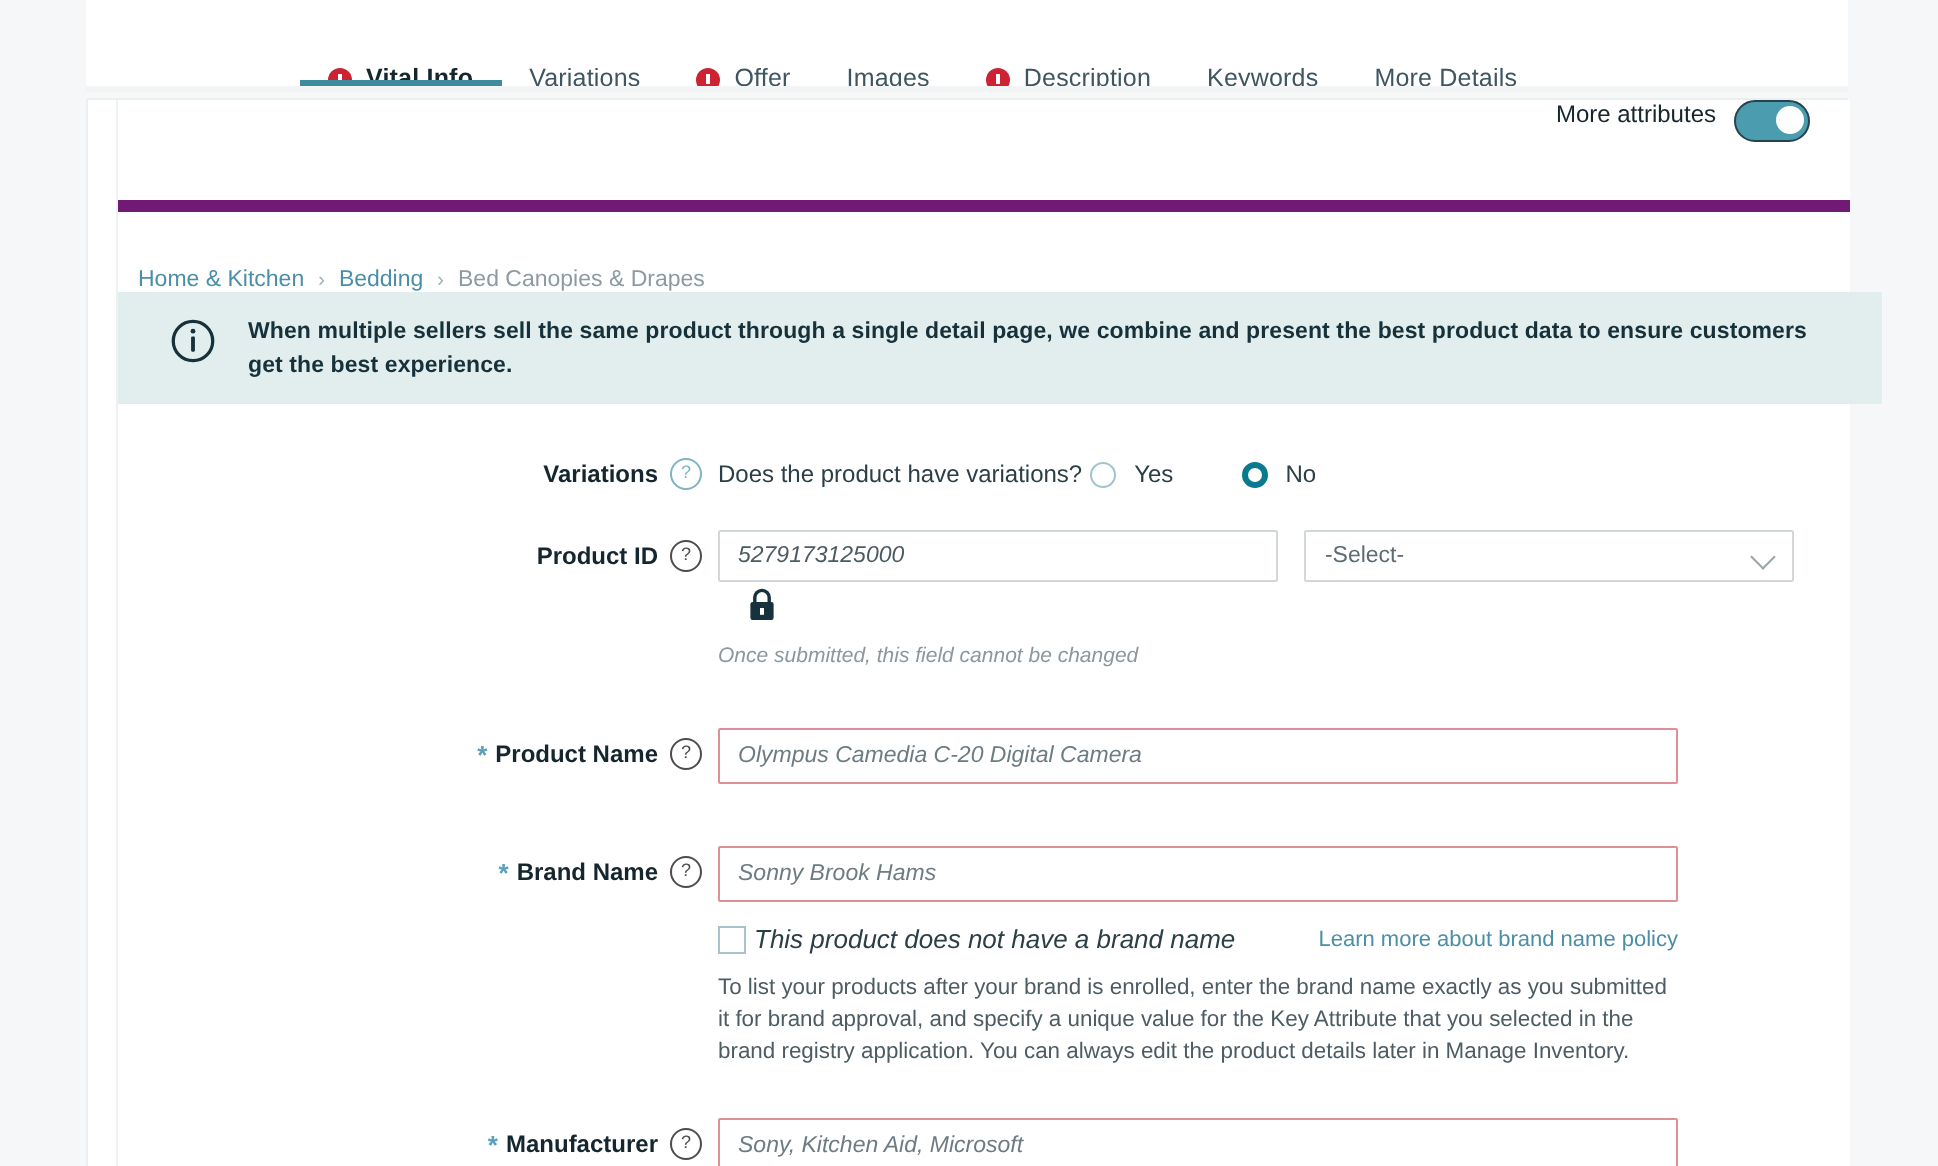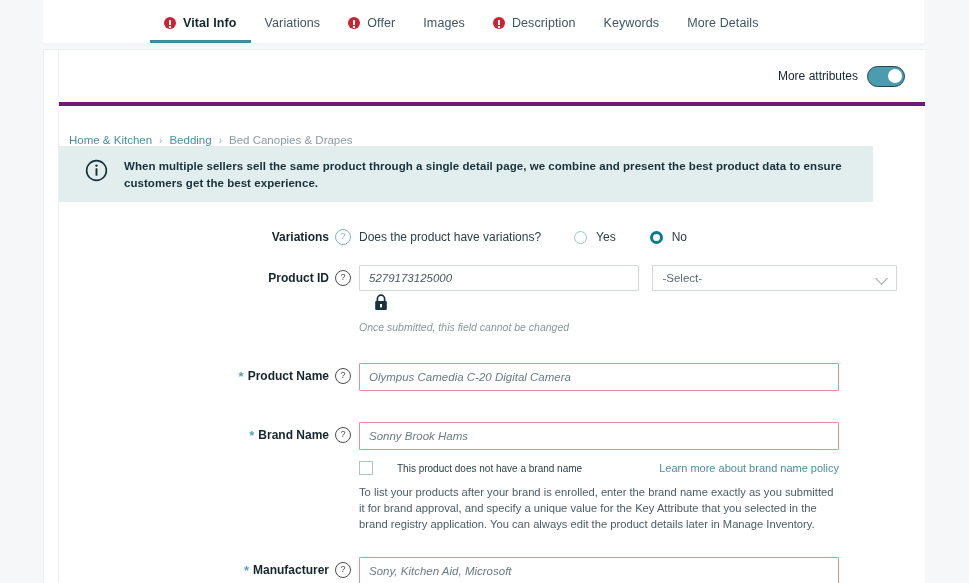--- a/index.html
+++ b/index.html
@@ -45,21 +45,21 @@
   #tabs {
     position: absolute;
     left: 107px; top: 0;
     height: 46px;
     display: flex;
     align-items: center;
     gap: 0px;
   }
   .tab {
     display: flex;
-    align-items: center;
+    align-items: flex-end;
     height: 46px;
     padding: 0 14px;
     position: relative;
     cursor: pointer;
     white-space: nowrap;
   }
   .tab .tab-label {
     font-size: 12.5px;
     color: #3f5661;
     letter-spacing: .1px;
@@ -121,24 +121,23 @@
     background: #ffffff;
     border-left: 1px solid #eef1f2;
     box-sizing: border-box;
   }
 
   
   #attr-row {
     position: absolute;
     left: 0; top: 0;
     width: 866px; height: 56px;
-    border-bottom: 4px solid #701a75;
-    box-sizing: border-box;
-    display: flex;
-    align-items: center;
+    border-bottom: 6px solid #701a75;
+    box-sizing: border-box;
+    display: flex;
     justify-content: flex-end;
     padding-right: 20px;
   }
   #attr-label {
     font-size: 12px;
     color: #16262e;
     margin-right: 9px;
   }
   #attr-toggle {
     width: 38px; height: 21px;
@@ -178,21 +177,21 @@
   .bc-sep {
     color: #9fb0b7;
     margin: 0 7px;
     font-size: 10px;
   }
 
   
   #info-banner {
     position: absolute;
     left: 0; top: 96px;
-    width: 814px; height: 56px;
+    width: 882px; height: 56px;
     background: #e2edee;
     display: flex;
     align-items: flex-start;
     padding: 12px 22px 0 26px;
     box-sizing: border-box;
   }
   #info-icon {
     width: 23px; height: 23px;
     flex: 0 0 auto;
     margin-right: 16px;
@@ -257,21 +256,21 @@
   .fcontrol {
     flex: 1 1 auto;
     padding-top: 0;
   }
 
   
   #row-variations { margin-top: 22px; }
   #var-question {
     font-size: 12px;
     color: #2c3e46;
-    margin-right: 33px;
+    margin-right: 4px;
   }
   .radio-group {
     display: flex;
     align-items: center;
     height: 26px;
   }
   .radio {
     width: 13px; height: 13px;
     border-radius: 50%;
     border: 1.5px solid #9fc4cf;
@@ -368,23 +367,24 @@
   }
   .checkbox {
     width: 14px; height: 14px;
     border: 1.3px solid #a8c3cd;
     background: #ffffff;
     box-sizing: border-box;
     cursor: pointer;
     flex: 0 0 auto;
   }
   #bn-check-label {
-    font-size: 10px;
+    font-size: 13px;
     color: #2c3e46;
-    margin-left: 24px;
+    margin-left: 4px;
+    font-style: italic;
   }
   #bn-policy-link {
     font-size: 11px;
     color: #4a8fa6;
     margin-left: auto;
     cursor: pointer;
   }
   #bn-help {
     width: 482px;
     font-size: 11.2px;

